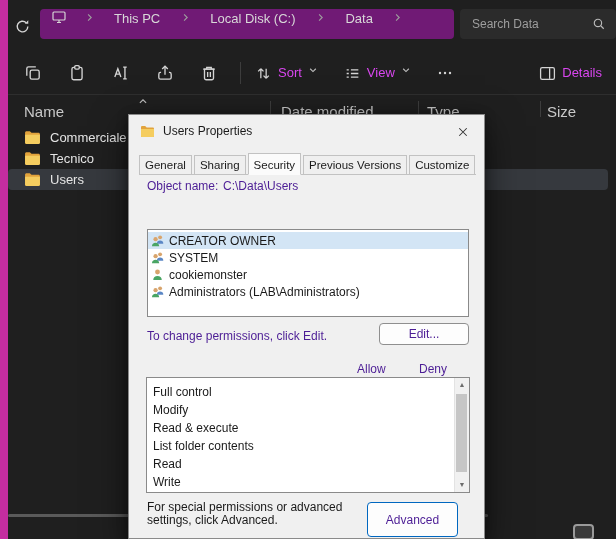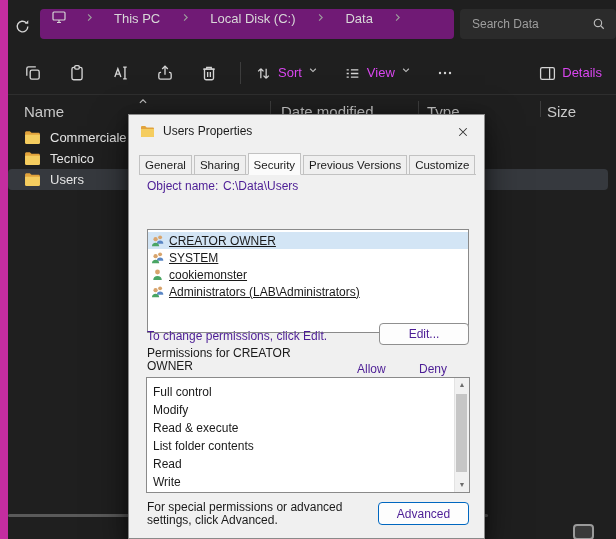--- a/index.html
+++ b/index.html
@@ -69,22 +69,22 @@
 
   .tabs{position:absolute;left:10px;top:37px;right:8px;display:flex;align-items:flex-end;border-bottom:1px solid #c2c2c2;height:22px;}
   .tab{
     font-size:11.5px;padding:3px 5px 3px;border:1px solid #c2c2c2;border-bottom:none;background:#efefef;
     margin-right:2px;white-space:nowrap;color:#1a1a1a;
   }
   .tab.active{background:#fbfbfb;margin-bottom:-1px;border-bottom:1px solid #fbfbfb;padding-top:5px;}
 
   .lbl{position:absolute;color:#4c1d95;}
   .listbox{
-    position:absolute;left:18px;top:114px;width:322px;height:104px;background:#ffffff;
-    border:1px solid #8a8a8a;box-sizing:border-box;padding-top:2px;text-decoration:underline;
+    position:absolute;left:18px;top:114px;width:322px;height:88px;background:#ffffff;
+    border:1px solid #8a8a8a;box-sizing:border-box;padding-top:2px;
   }
   .litem{height:17px;display:flex;align-items:center;gap:5px;padding:0 3px;font-size:12px;white-space:nowrap;}
   .litem.selected{background:#d3e5f5;}
 
   .btn{
     position:absolute;display:flex;align-items:center;justify-content:center;background:#fdfdfd;
     border:1px solid #8f8f8f;border-radius:4px;font-size:12px;color:#4c1d95;box-sizing:border-box;
   }
   .btn.accent{border:1px solid #0067c0;}
 
@@ -373,21 +373,20 @@
             <path d="M1 13.2c0-2.6 1.7-3.9 3.9-3.9s3.9 1.3 3.9 3.9z" fill="#4aa564"></path>
           </svg>
       </span>
       <span>Administrators (LAB\Administrators)</span>
     </div>
   </div>
 
   <span class="lbl" style="left:18px;top:214px;">To change permissions, click Edit.</span>
   <div class="btn" style="left:250px;top:208px;width:90px;height:22px;">Edit...</div>
 
-  <span class="permlabel">Permissions for CREATOR OWNER</span>
   <span class="lbl" style="left:228px;top:247px;">Allow</span>
   <span class="lbl" style="left:290px;top:247px;">Deny</span>
 
   <div class="permbox">
     <div class="prow">
         <span>Full control</span>
       </div>
     <div class="prow">
         <span>Modify</span>
       </div>
@@ -404,15 +403,15 @@
         <span>Write</span>
       </div>
     <div class="pscroll">
       <span class="arr" style="top:2px;">▲</span>
       <div class="pthumb"></div>
       <span class="arr" style="bottom:2px;">▼</span>
     </div>
   </div>
 
   <span class="advtext">For special permissions or advanced settings, click Advanced.</span>
-  <div class="btn accent" style="left:249px;top:387px;width:91px;height:23px;">Advanced</div>
+  <div class="btn accent" style="left:238px;top:387px;width:91px;height:35px;">Advanced</div>
 
 </div>
 
 </body></html>

